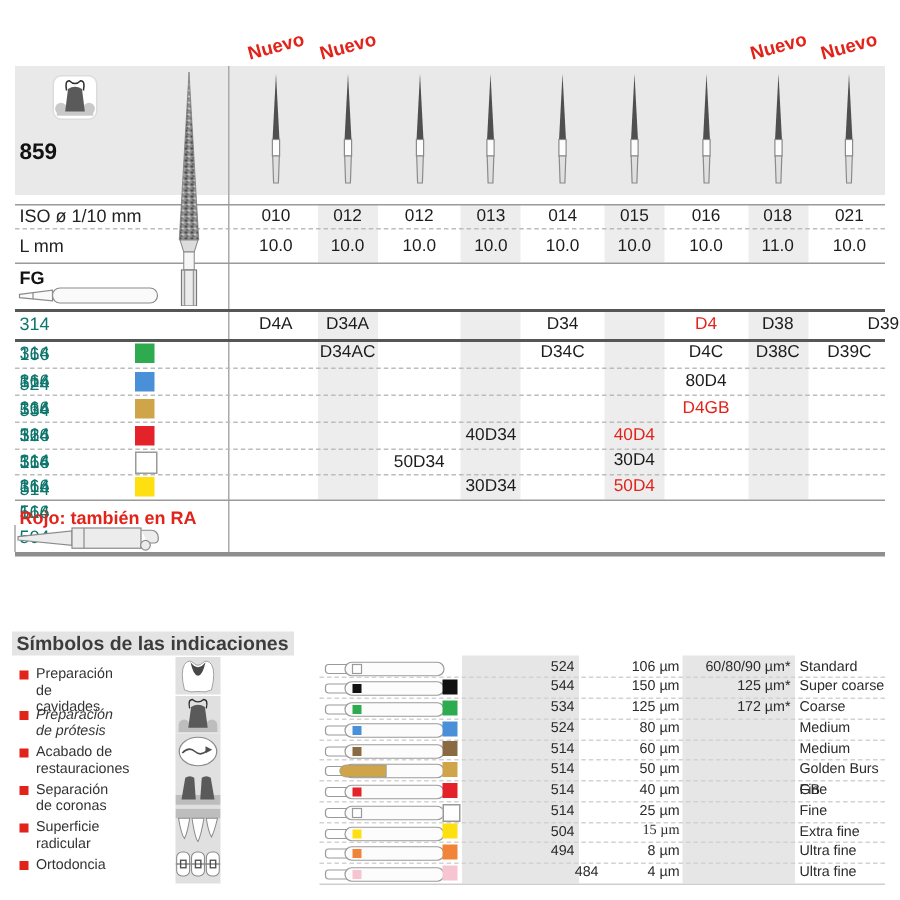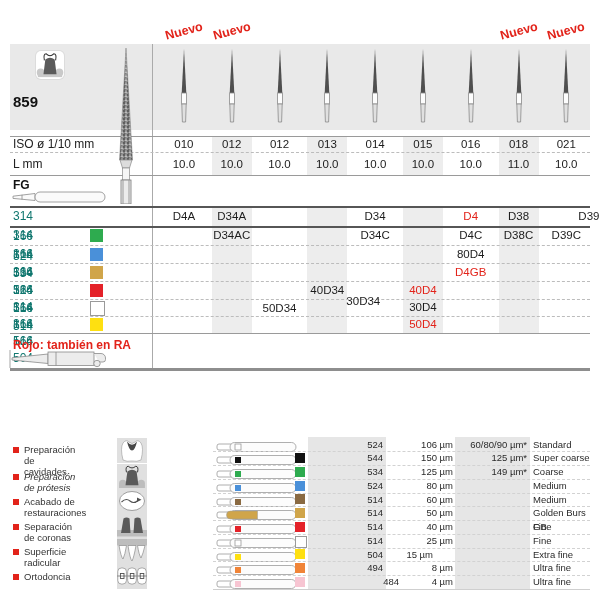--- a/index.html
+++ b/index.html
@@ -202,40 +202,43 @@
       <div class="cell" style="position: absolute; left: 446.8px; top: 245px; width: 47.8px; line-height: 18px;">80D4</div>
       <div class="article" style="position: absolute; left: 13px; top: 263px; line-height: 18px;">314 166 514</div>
       <div class="sq" style="position: absolute; left: 90px; top: 265.5px; background: rgb(208, 165, 74);"></div>
       <div class="cell red" style="position: absolute; left: 446.8px; top: 263px; width: 47.8px; line-height: 18px;">D4GB</div>
       <div class="article" style="position: absolute; left: 13px; top: 281px; line-height: 18px;">314 166 514</div>
       <div class="sq" style="position: absolute; left: 90px; top: 283.5px; background: rgb(228, 34, 41);"></div>
       <div class="cell" style="position: absolute; left: 303.4px; top: 281px; width: 47.8px; line-height: 18px;">40D34</div>
       <div class="cell red" style="position: absolute; left: 399px; top: 281px; width: 47.8px; line-height: 18px;">40D4</div>
       <div class="article" style="position: absolute; left: 13px; top: 299px; line-height: 17px;">314 166 514</div>
       <div class="sq" style="position: absolute; left: 90px; top: 301px; background: rgb(255, 255, 255); border: 1px solid rgb(154, 154, 154);"></div>
-      <div class="cell" style="position: absolute; left: 303.4px; top: 293px; width: 47.8px; line-height: 17px; margin-left: 36px;">30D34</div>
+      <div class="cell" style="position: absolute; left: 303.4px; top: 316px; width: 47.8px; line-height: 17px;">30D34</div>
       <div class="cell" style="position: absolute; left: 399px; top: 299px; width: 47.8px; line-height: 17px;">30D4</div>
       <div class="article" style="position: absolute; left: 13px; top: 316px; line-height: 17px;">314 166 504</div>
       <div class="sq" style="position: absolute; left: 90px; top: 318px; background: rgb(254, 224, 17);"></div>
       <div class="cell" style="position: absolute; left: 255.6px; top: 300px; width: 47.8px; line-height: 17px;">50D34</div>
       <div class="cell red" style="position: absolute; left: 399px; top: 316px; width: 47.8px; line-height: 17px;">50D4</div>
     </div>
 
   <div class="abs note" style="left:13px;top:338px;">Rojo: también en RA</div>
   <div class="abs" style="left:8px;top:349px;">
     <svg width="102" height="20" viewBox="0 0 102 20">
       <line x1="2" y1="1" x2="2" y2="19" stroke="#a5a5a5" stroke-width="1"></line>
       <polygon points="4,8.8 40,5 40,14.5 4,11" fill="#ececec" stroke="#8a8a8a" stroke-width="0.8"></polygon>
       <rect x="40" y="3" width="46" height="13.5" fill="#ececec" stroke="#8a8a8a" stroke-width="0.8"></rect>
       <line x1="48" y1="3" x2="48" y2="16.5" stroke="#8a8a8a" stroke-width="0.8"></line>
       <path d="M86,4.5 h7 a4.5,4.5 0 0 1 4.5,4.5 v1.5 a2.5,2.5 0 0 1 -2.5,2.5 h-4" fill="#ececec" stroke="#8a8a8a" stroke-width="0.8"></path>
       <circle cx="89" cy="14.5" r="3.2" fill="#ececec" stroke="#8a8a8a" stroke-width="0.8"></circle>
     </svg>
   </div>
 
+  <div class="abs secbar" style="left:8px;top:421px;width:188px;height:16px;">
+    <div class="sechead">Símbolos de las indicaciones</div>
+  </div>
   <div class="abs">
       <div class="bullet" style="position: absolute; left: 13px; top: 447px;"></div>
       <div class="symlabel" style="position: absolute; left: 24px; top: 444px;">Preparación de cavidades</div>
       <div class="iconbox" style="position: absolute; left: 117px; top: 437.5px; width: 30px; height: 25px;"><svg width="30" height="24" viewBox="0 0 30 24">
    <path d="M6,22 Q3,10 6,5 Q9,1 12,4 Q15,7 18,4 Q21,1 24,5 Q27,10 24,22 Q20,24 15,23 Q10,24 6,22 Z" fill="#fff" stroke="#9a9a9a" stroke-width="0.6"></path>
    <path d="M10,3.5 Q15,10 20,3.5 Q18,12.5 15,12.5 Q12,12.5 10,3.5 Z" fill="#474747"></path>
         </svg></div>
       <div class="bullet" style="position: absolute; left: 13px; top: 473.5px;"></div>
       <div class="symlabel" style="position: absolute; left: 24px; top: 470.5px; font-style: italic;">Preparación de prótesis</div>
       <div class="iconbox" style="position: absolute; left: 117px; top: 464px; width: 30px; height: 25px;"><svg width="30" height="24" viewBox="0 0 30 26">
@@ -305,21 +308,21 @@
       <div class="gtxt" style="position: absolute; left: 533px; top: 451.25px; width: 57px; line-height: 13.75px;">Super coarse</div>
       <div class="gline" style="position: absolute; left: 213px; top: 465px; width: 377px;"></div>
       <div style="position: absolute; left: 216px; top: 466px;"><svg width="82" height="12" viewBox="0 0 82 12">
     <rect x="1" y="3" width="16" height="6" rx="2" fill="#fff" stroke="#9a9a9a" stroke-width="0.8"></rect>
     <rect x="14" y="1.5" width="66" height="9" rx="4.5" fill="#fcfcfc" stroke="#9a9a9a" stroke-width="0.8"></rect>
     <rect x="19" y="3" width="6" height="6" fill="#2eab4f"></rect>
         </svg></div>
       <div style="position: absolute; left: 295px; top: 466.8px; width: 10px; height: 10px; background: rgb(46, 171, 79);"></div>
       <div class="gtxt right" style="position: absolute; left: 310px; top: 465px; width: 73px; line-height: 13.75px;">534</div>
       <div class="gtxt right" style="position: absolute; left: 386px; top: 465px; width: 67px; line-height: 13.75px;">125 µm</div>
-      <div class="gtxt right" style="position: absolute; left: 455px; top: 465px; width: 72px; line-height: 13.75px;">149 µm*</div>
+      <div class="gtxt right" style="position: absolute; left: 455px; top: 465px; width: 72px; line-height: 13.75px;">172 µm*</div>
       <div class="gtxt" style="position: absolute; left: 533px; top: 465px; width: 57px; line-height: 13.75px;">Coarse</div>
       <div class="gline" style="position: absolute; left: 213px; top: 478.75px; width: 377px;"></div>
       <div style="position: absolute; left: 216px; top: 479.75px;"><svg width="82" height="12" viewBox="0 0 82 12">
     <rect x="1" y="3" width="16" height="6" rx="2" fill="#fff" stroke="#9a9a9a" stroke-width="0.8"></rect>
     <rect x="14" y="1.5" width="66" height="9" rx="4.5" fill="#fcfcfc" stroke="#9a9a9a" stroke-width="0.8"></rect>
     <rect x="19" y="3" width="6" height="6" fill="#4a90d9"></rect>
         </svg></div>
       <div style="position: absolute; left: 295px; top: 480.55px; width: 10px; height: 10px; background: rgb(74, 144, 217);"></div>
       <div class="gtxt right" style="position: absolute; left: 310px; top: 478.75px; width: 73px; line-height: 13.75px;">524</div>
       <div class="gtxt right" style="position: absolute; left: 386px; top: 478.75px; width: 67px; line-height: 13.75px;">80 µm</div>
@@ -370,21 +373,21 @@
       <div class="gtxt right" style="position: absolute; left: 455px; top: 533.75px; width: 72px; line-height: 13.75px;"></div>
       <div class="gtxt" style="position: absolute; left: 533px; top: 533.75px; width: 57px; line-height: 13.75px;">Fine</div>
       <div class="gline" style="position: absolute; left: 213px; top: 547.5px; width: 377px;"></div>
       <div style="position: absolute; left: 216px; top: 548.5px;"><svg width="82" height="12" viewBox="0 0 82 12">
     <rect x="1" y="3" width="16" height="6" rx="2" fill="#fff" stroke="#9a9a9a" stroke-width="0.8"></rect>
     <rect x="14" y="1.5" width="66" height="9" rx="4.5" fill="#fcfcfc" stroke="#9a9a9a" stroke-width="0.8"></rect>
     <rect x="19" y="3" width="6" height="6" fill="#fee011"></rect>
         </svg></div>
       <div style="position: absolute; left: 295px; top: 549.3px; width: 10px; height: 10px; background: rgb(254, 224, 17);"></div>
       <div class="gtxt right" style="position: absolute; left: 310px; top: 547.5px; width: 73px; line-height: 13.75px;">504</div>
-      <div class="gtxt right" style="position: absolute; left: 366px; top: 547.5px; width: 67px; line-height: 13.75px;">15 µm</div>
+      <div class="gtxt right" style="position: absolute; left: 386px; top: 547.5px; width: 67px; line-height: 13.75px; font-family: Liberation Serif, serif;">15 µm</div>
       <div class="gtxt right" style="position: absolute; left: 455px; top: 547.5px; width: 72px; line-height: 13.75px;"></div>
       <div class="gtxt" style="position: absolute; left: 533px; top: 547.5px; width: 57px; line-height: 13.75px;">Extra fine</div>
       <div class="gline" style="position: absolute; left: 213px; top: 561.25px; width: 377px;"></div>
       <div style="position: absolute; left: 216px; top: 562.25px;"><svg width="82" height="12" viewBox="0 0 82 12">
     <rect x="1" y="3" width="16" height="6" rx="2" fill="#fff" stroke="#9a9a9a" stroke-width="0.8"></rect>
     <rect x="14" y="1.5" width="66" height="9" rx="4.5" fill="#fcfcfc" stroke="#9a9a9a" stroke-width="0.8"></rect>
     <rect x="19" y="3" width="6" height="6" fill="#f08438"></rect>
         </svg></div>
       <div style="position: absolute; left: 295px; top: 563.05px; width: 10px; height: 10px; background: rgb(240, 132, 56);"></div>
       <div class="gtxt right" style="position: absolute; left: 310px; top: 561.25px; width: 73px; line-height: 13.75px;">494</div>

